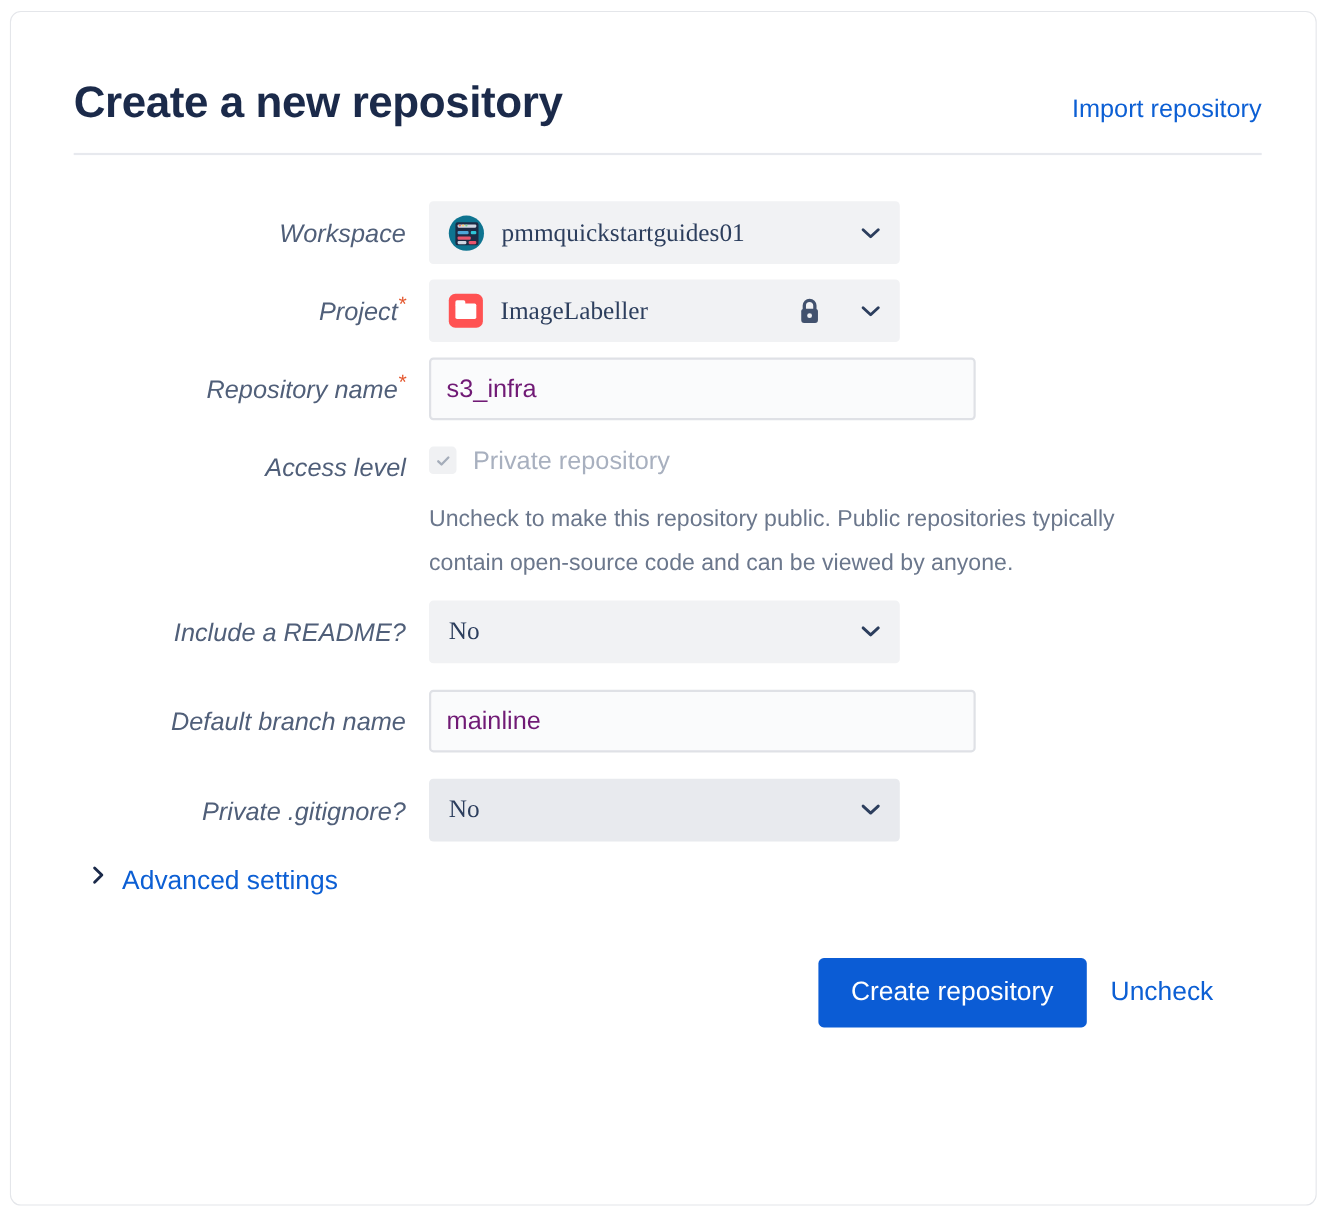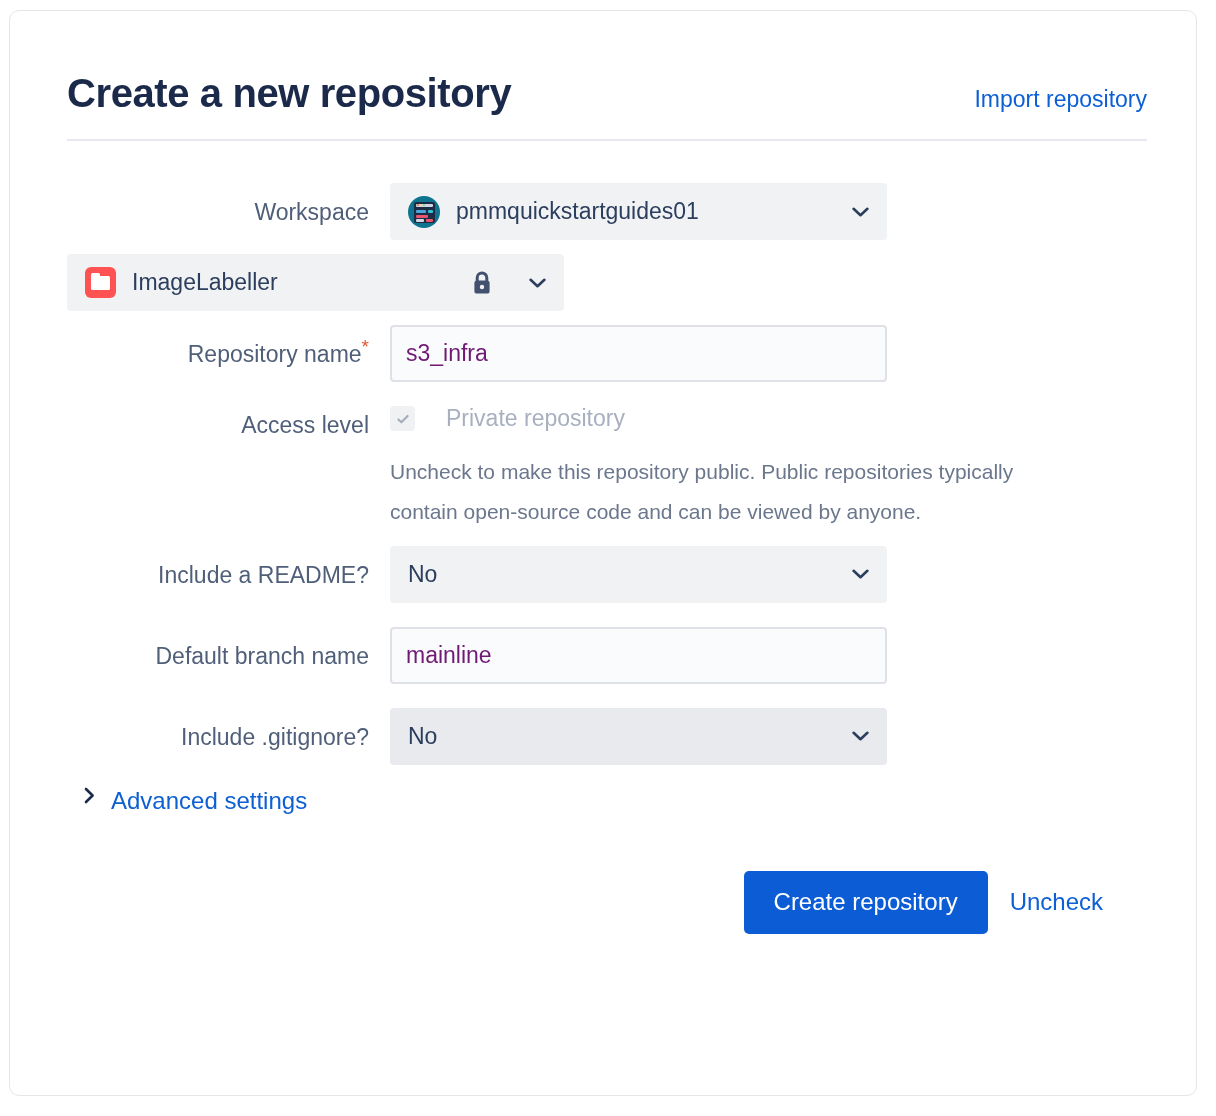--- a/index.html
+++ b/index.html
@@ -72,47 +72,49 @@
   }
   .label-col {
     width: 323px;
     flex: 0 0 323px;
     text-align: right;
     padding-right: 21px;
     box-sizing: border-box;
     font-size: 23px;
     color: #505f79;
     line-height: 1.62;
+    font-style: italic;
   }
   .label-col.pad-top { padding-top: 11px; }
   .req {
     color: #e4572e;
     font-size: 19px;
     vertical-align: super;
     line-height: 0;
   }
   .field-col {
     flex: 1 1 auto;
     min-width: 0;
   }
 
   
   .select {
     position: relative;
-    width: 497px;
+    width: 428px;
     height: 57px;
     background: #f1f2f4;
     border-radius: 4px;
     display: flex;
     align-items: center;
     padding: 16px 18px;
     box-sizing: border-box;
     cursor: pointer;
     font-size: 23px;
     color: #2c3e5d;
+    font-family: Liberation Serif, serif;
   }
   .select.hovered { background: #e8eaee; }
   .select .value {
     flex: 1 1 auto;
     overflow: hidden;
     white-space: nowrap;
     text-overflow: ellipsis;
   }
   .select .value.indent { margin-left: 16px; }
 
@@ -209,21 +211,20 @@
     color: #701a75;
     outline: none;
   }
   .text-input::placeholder { color: #8993a4; }
 
   
   .checkbox-line {
     display: flex;
     align-items: center;
     padding-top: 9px;
-    gap: 16px;
   }
   .checkbox {
     width: 25px;
     height: 25px;
     border-radius: 4px;
     background: #f0f1f3;
     flex: 0 0 auto;
     display: flex;
     align-items: center;
     justify-content: center;
@@ -330,20 +331,23 @@
             <span class="chev-down">
               <svg viewBox="0 0 17 10" width="17" height="10">
                   <path d="M1.6 1.8 L8.5 8.2 L15.4 1.8" fill="none" stroke="#2c3e5d" stroke-width="2.6" stroke-linecap="round" stroke-linejoin="round"></path>
                 </svg>
             </span>
           </div>
         </div>
       </div>
 
       <div class="row">
+        <div class="label-col pad-top">
+          <span>Project</span><span class="req">*</span>
+        </div>
         <div class="field-col">
           <div class="select">
             <span class="proj-icon">
               <span class="tab"></span>
               <span class="folder"></span>
             </span>
             <span class="value indent">ImageLabeller</span>
             <span class="lock-icon">
               <svg viewBox="0 0 22 26" width="22" height="26">
                 <path d="M6.2 11 V7.8 a4.8 4.8 0 0 1 9.6 0 V11" fill="none" stroke="#42526e" stroke-width="3"></path>
@@ -406,21 +410,21 @@
         <div class="label-col pad-top">
           <span>Default branch name</span>
         </div>
         <div class="field-col">
           <input class="text-input" type="text" value="mainline" style="">
         </div>
       </div>
 
       <div class="row" style="margin-top:24px">
         <div class="label-col pad-top">
-          <span>Include .gitignore?</span>
+          <span>Private .gitignore?</span>
         </div>
         <div class="field-col">
           <div class="select hovered">
             <span class="value">No</span>
             <span class="chev-down">
               <svg viewBox="0 0 17 10" width="17" height="10">
                   <path d="M1.6 1.8 L8.5 8.2 L15.4 1.8" fill="none" stroke="#2c3e5d" stroke-width="2.6" stroke-linecap="round" stroke-linejoin="round"></path>
                 </svg>
             </span>
           </div>

